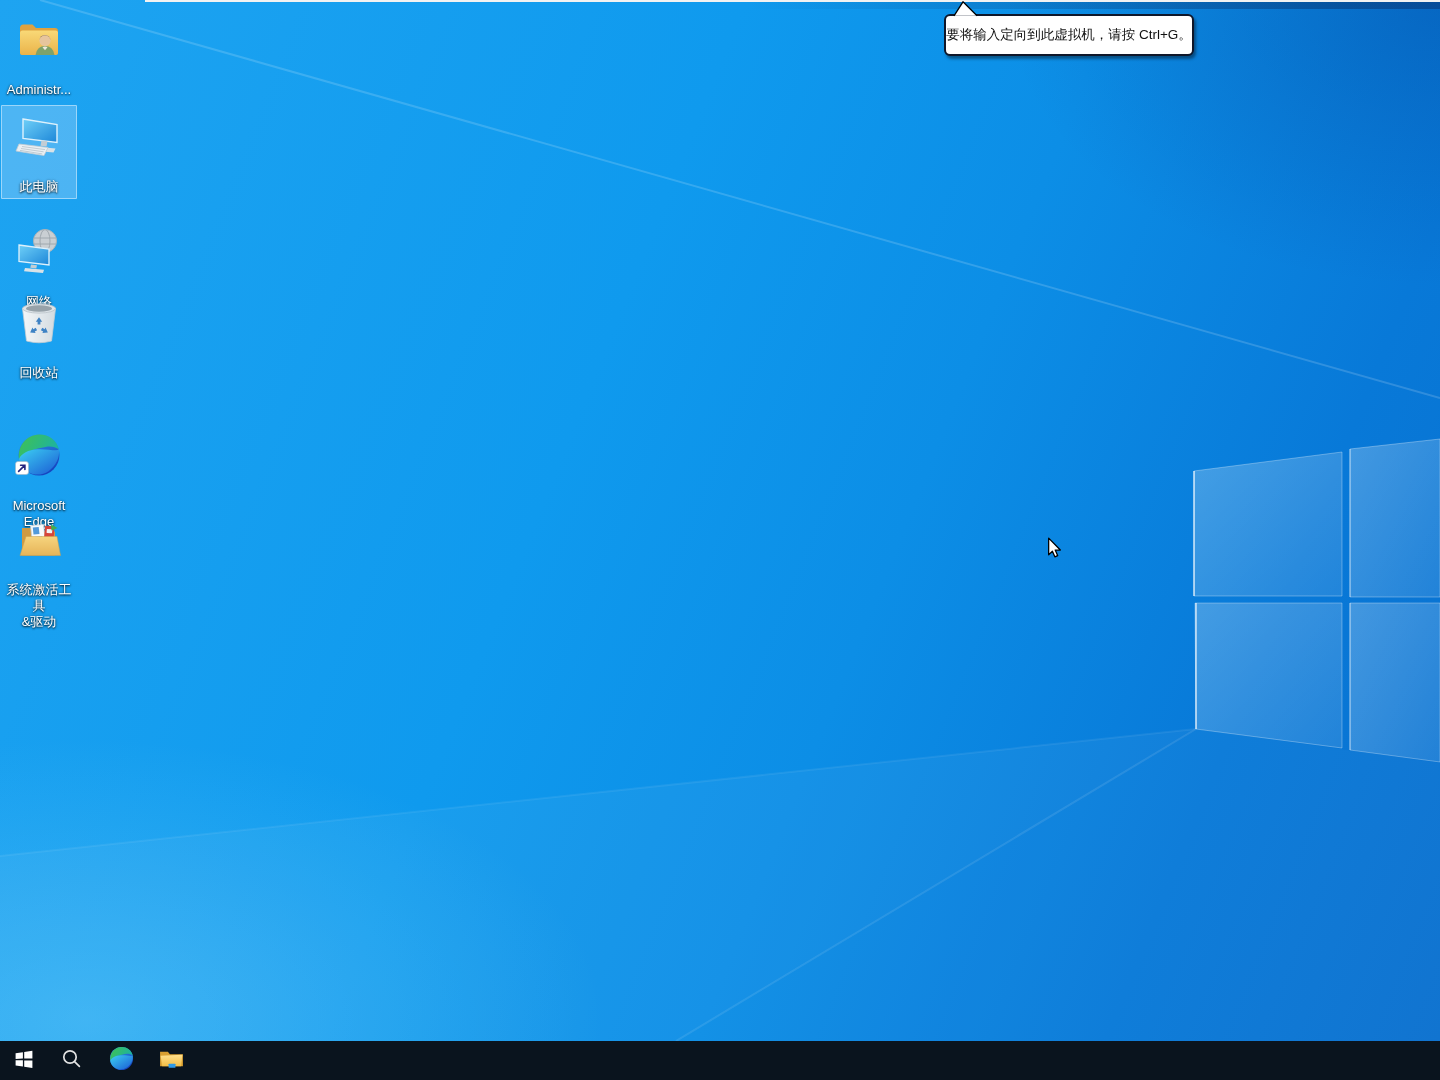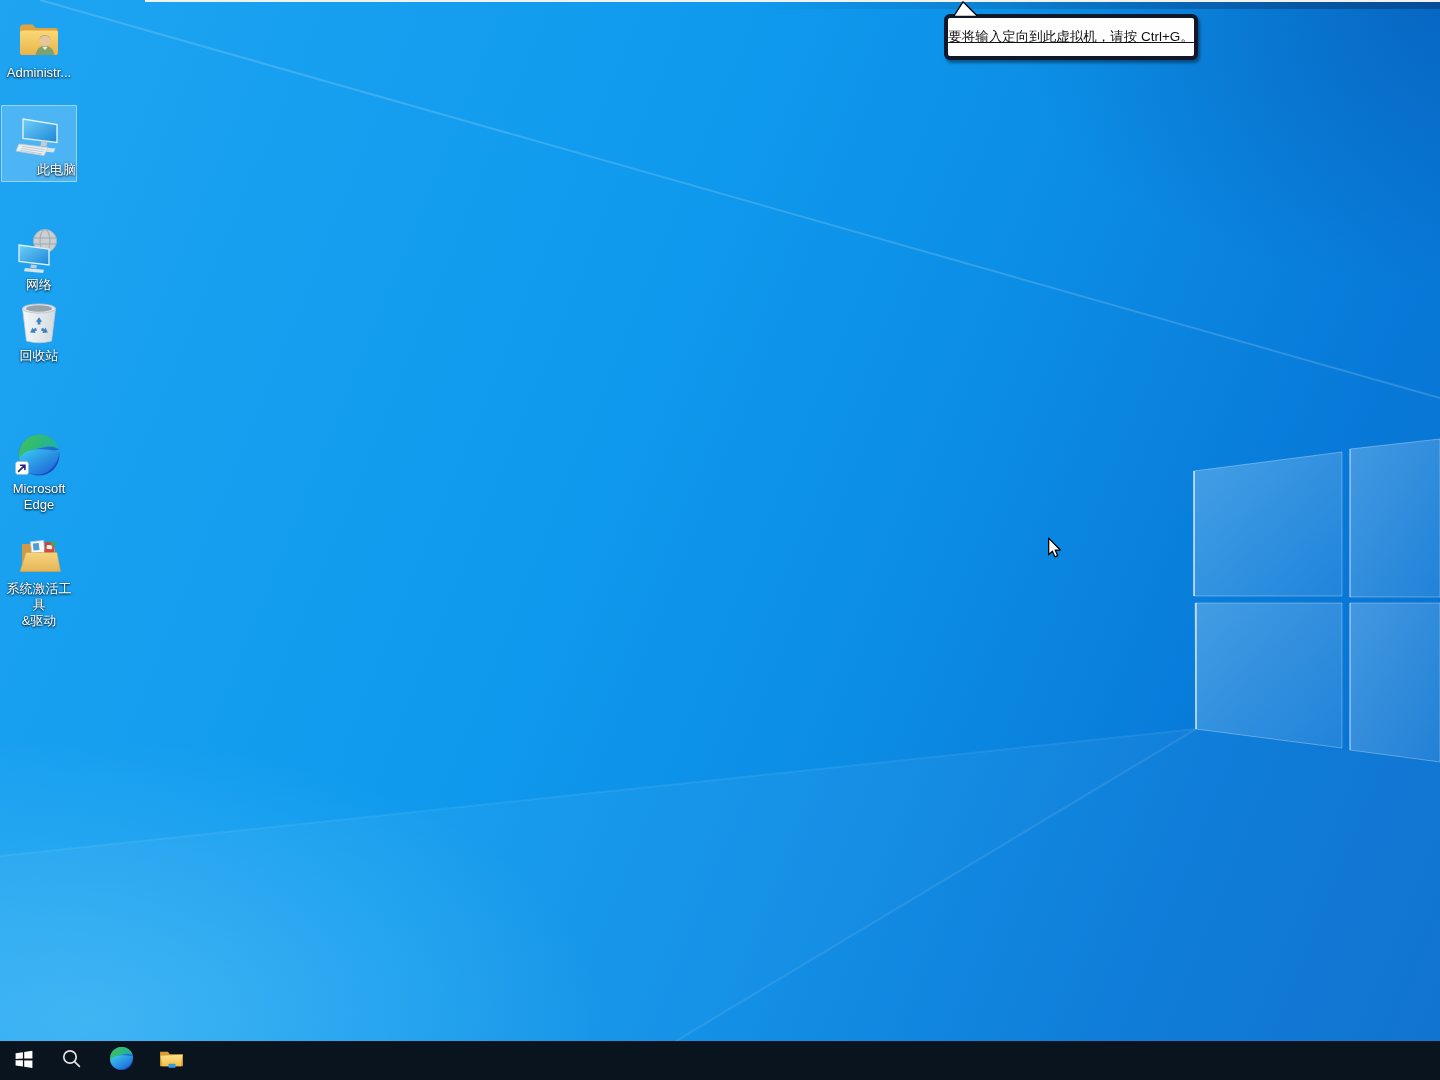--- a/index.html
+++ b/index.html
@@ -16,39 +16,38 @@
       radial-gradient(ellipse 55% 50% at 100% 0%, rgba(0,45,130,0.28), rgba(0,45,130,0) 55%),
       linear-gradient(112deg,#1ea4f1 0%,#0f9aee 40%,#0c8ee6 60%,#0879d8 82%,#0a70cf 100%);
   }
   .wallpaper svg{position:absolute;left:0;top:0;display:block;}
   .top-strip{position:absolute;left:145px;top:0;width:1295px;height:2px;background:#f2f2f2;}
   .top-shade{position:absolute;left:0;top:2px;width:1440px;height:7px;
     background:linear-gradient(to right, rgba(6,40,96,0) 52%, rgba(6,40,96,0.42) 93%);}
   
   .vm-tooltip{
     position:absolute;left:944px;top:14px;width:246px;height:38px;
-    background:#ffffff;border:4px solid #0f172a;border-radius:6px;
+    background:#ffffff;border:2px solid #0f172a;border-radius:6px;
     box-shadow:2px 3px 3px rgba(0,0,0,0.40);
     display:flex;align-items:center;justify-content:center;
-    font-size:13.5px;color:#111;white-space:nowrap;z-index:5;text-decoration:underline;
+    font-size:13.5px;color:#111;white-space:nowrap;z-index:5;
   }
   .vm-tooltip-tail{position:absolute;left:953px;top:1px;z-index:6;}
   
   .dicon{
     position:absolute;left:1px;width:74px;text-align:center;cursor:default;
     padding-top:6px;border:1px solid transparent;border-radius:1px;
   }
   .dicon.selected{
     background:rgba(170,215,250,0.35);
     border:1px solid rgba(220,242,255,0.55);
-    text-align:right;
   }
   .dicon-art{width:48px;height:48px;margin:0 auto;position:relative;}
   .dicon-label{
-    margin-top:2px;font-size:13px;line-height:16px;color:#fff;
+    margin-top:19px;font-size:13px;line-height:16px;color:#fff;
     text-shadow:0 1px 2px rgba(0,0,0,0.85), 0 0 3px rgba(0,0,0,0.45);
     padding-bottom:3px;
   }
   .shortcut-badge{position:absolute;left:0px;bottom:0px;}
   
   .cursor{position:absolute;left:1047px;top:537px;z-index:9;}
   
   .taskbar{
     position:absolute;left:0;bottom:0;width:1440px;height:39px;
     background:#0a141e;display:flex;align-items:stretch;z-index:8;
@@ -210,21 +209,21 @@
         <path d="M3.6,10.4 L9.6,4.4 M5.6,4.2 L9.9,4.2 L9.9,8.5" stroke="#24247e" stroke-width="1.6" fill="none" stroke-linecap="round"></path>
       </svg>
     </span>
   </div>
   <div class="dicon-label">
     <div>Microsoft</div>
     <div>Edge</div>
   </div>
 </div>
 
-<div class="dicon" style="top:524px">
+<div class="dicon" style="top:508px">
   <div class="dicon-art">
     <svg viewBox="0 0 48 48" width="48" height="48">
       <defs>
           <linearGradient id="flapG" x1="0" y1="0" x2="0" y2="1">
         <stop offset="0" stop-color="#f6d47e"></stop>
             <stop offset="1" stop-color="#e6b458"></stop>
           </linearGradient>
         </defs>
       <path d="M7,13 h13 l3,3.5 h17 v24 H7 Z" fill="#cf9a43"></path>
       <g transform="rotate(-6 24 24)">

